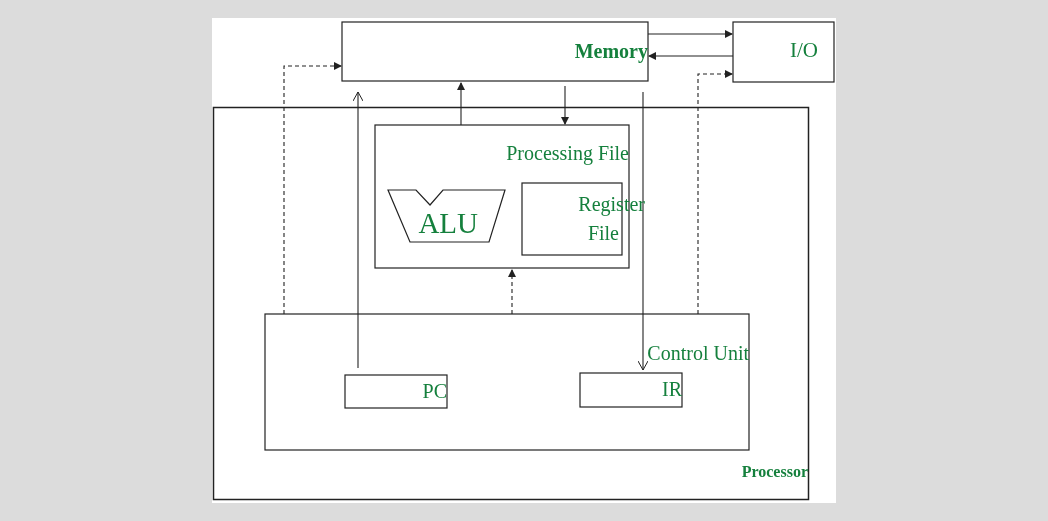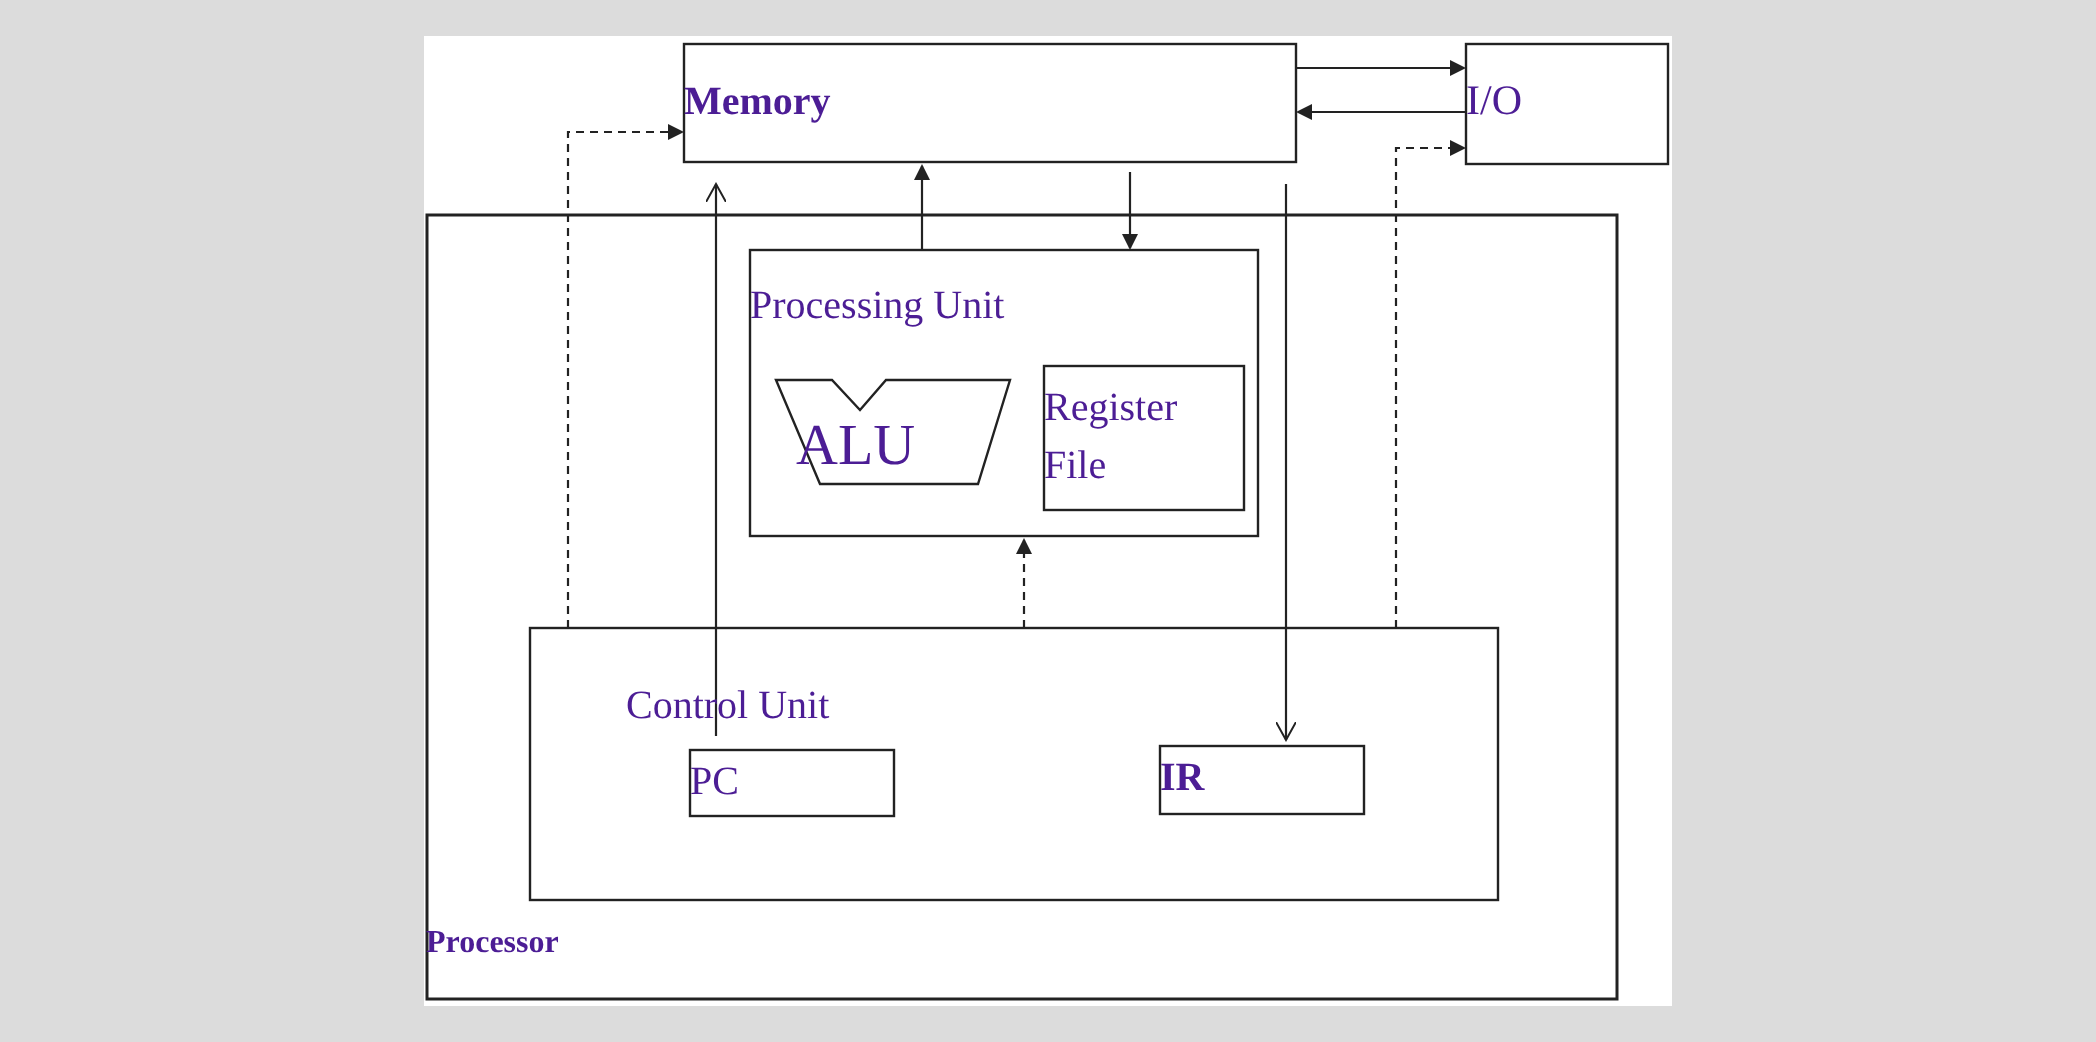--- a/index.html
+++ b/index.html
@@ -1,19 +1,19 @@
 <!DOCTYPE html>
 <html><head>
 <meta charset="utf-8">
 <style>
   html, body { margin:0; padding:0; }
   body { width:1048px; height:521px; background:#dcdcdc; position:relative; overflow:hidden;
          font-family:"Liberation Serif","DejaVu Serif",serif; }
   svg { position:absolute; left:0; top:0; }
-  .lbl { position:absolute; color:#4c1d95; text-align:left; white-space:nowrap; }
+  .lbl { position:absolute; color:#15803d; text-align:right; white-space:nowrap; }
   .bold { font-weight:bold; }
 </style>
 </head>
 <body>
 
 <svg width="1048" height="521">
   <defs>
     <marker id="ah" markerWidth="8" markerHeight="8" refX="7" refY="4" orient="auto" markerUnits="userSpaceOnUse">
       <path d="M0,0 L8,4 L0,8 z" fill="#222"></path>
     </marker>
@@ -41,20 +41,20 @@
     <line x1="512" y1="314" x2="512" y2="270" stroke-dasharray="4,3" marker-end="url(#ah)"></line>
     <line x1="358" y1="368" x2="358" y2="92" marker-end="url(#oh)"></line>
     <line x1="461" y1="125" x2="461" y2="83" marker-end="url(#ah)"></line>
     <line x1="565" y1="86" x2="565" y2="124" marker-end="url(#ah)"></line>
     <line x1="643" y1="92" x2="643" y2="370" marker-end="url(#oh)"></line>
   </g>
 </svg>
 
 <div class="lbl bold" style="left:342px;top:40px;width:306px;font-size:20px;">Memory</div>
 <div class="lbl" style="left:733px;top:38px;width:85px;font-size:21px;">I/O</div>
-<div class="lbl" style="left:375px;top:142px;width:254px;font-size:20px;">Processing Unit</div>
+<div class="lbl" style="left:375px;top:142px;width:254px;font-size:20px;">Processing File</div>
 <div class="lbl" style="left:398px;top:207px;width:80px;font-size:29px;">ALU</div>
 <div class="lbl" style="left:522px;top:193px;width:123px;font-size:20px;">Register</div>
 <div class="lbl" style="left:522px;top:222px;width:97px;font-size:20px;">File</div>
-<div class="lbl" style="left:265px;top:342px;width:484px;font-size:20px;padding-left:48px;">Control Unit</div>
+<div class="lbl" style="left:265px;top:342px;width:484px;font-size:20px;">Control Unit</div>
 <div class="lbl" style="left:345px;top:380px;width:102px;font-size:20px;">PC</div>
-<div class="lbl" style="left:580px;top:378px;width:102px;font-size:20px;font-weight:bold;">IR</div>
+<div class="lbl" style="left:580px;top:378px;width:102px;font-size:20px;">IR</div>
 <div class="lbl bold" style="left:213px;top:463px;width:595px;font-size:16px;">Processor</div>
 
 </body></html>

